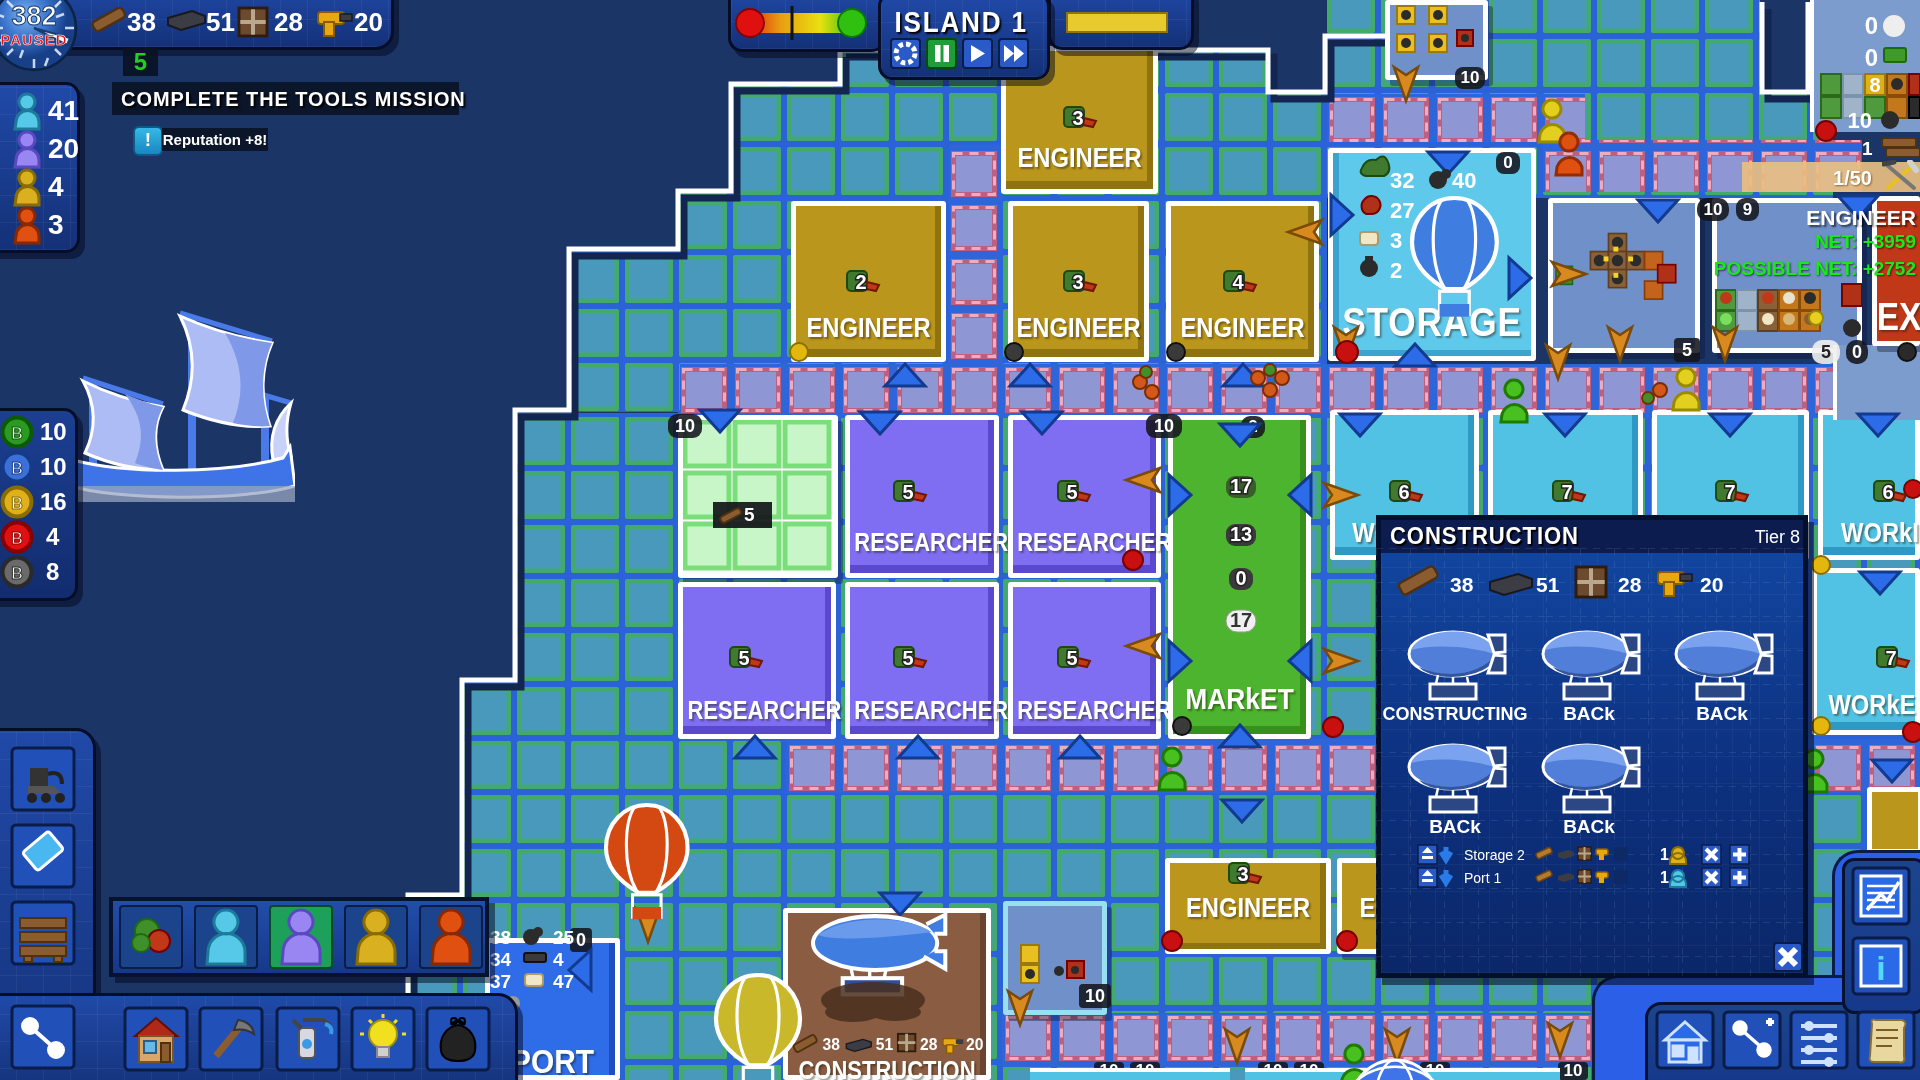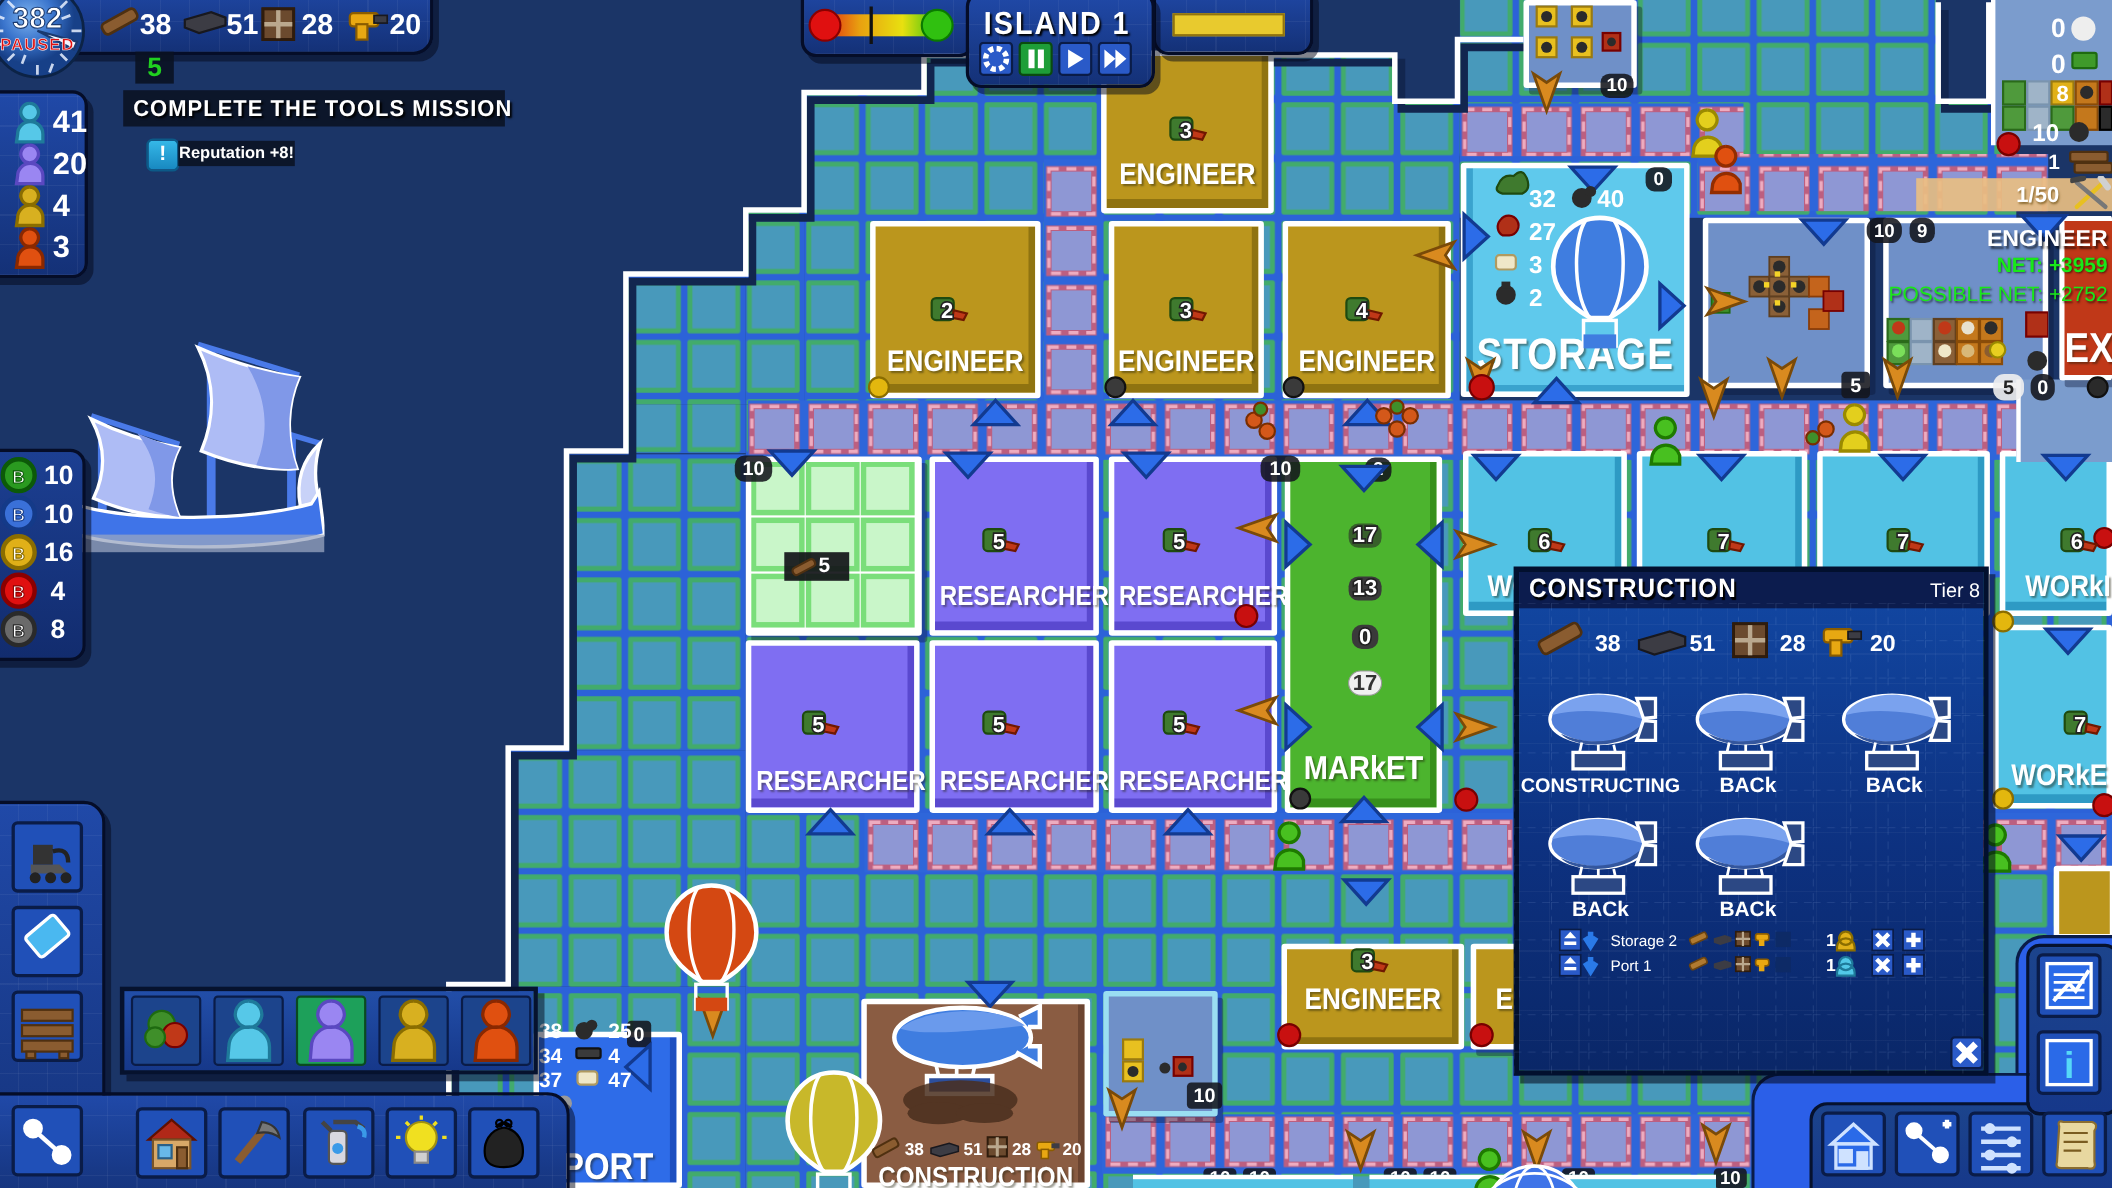--- a/index.html
+++ b/index.html
@@ -495,21 +495,21 @@
 <g stroke-width="4" stroke-linecap="round">
         <path d="M6,28 L30,6" stroke="#e8c020"></path>
         <path d="M28,2 l6,8" stroke="#d0d0d0" stroke-width="6"></path>
         <path d="M6,6 L32,28" stroke="#777"></path>
         <path d="M2,4 l10,-2" stroke="#444" stroke-width="5"></path>
       </g>
 </svg>
 
 <div class="abs" style="right:4px;top:206px;color:#fff;font-size:21px;font-weight:bold;z-index:7;text-shadow:2px 2px 2px rgba(0,0,0,.6);">ENGINEER</div>
 <div class="abs" style="right:4px;top:231px;color:#19e819;font-size:19px;font-weight:bold;z-index:7;text-shadow:1px 1px 2px rgba(0,0,0,.6);">NET: +3959</div>
-<div class="abs" style="right:4px;top:258px;color:#19e819;font-size:19px;font-weight:normal;z-index:7;text-shadow:1px 1px 2px rgba(0,0,0,.6);text-align:right;">POSSIBLE NET: +2752</div>
+<div class="abs" style="right:4px;top:258px;color:#19e819;font-size:19px;font-weight:bold;z-index:7;text-shadow:1px 1px 2px rgba(0,0,0,.6);text-align:right;">POSSIBLE NET: +2752</div>
 
 <div class="badge" style="left:1455px;top:67px;width:30px;height:22px;font-size:17px;line-height:22px;border-radius:8px;">10</div>
 <div class="badge" style="left:1496px;top:152px;width:24px;height:22px;font-size:17px;line-height:22px;border-radius:8px;">0</div>
 <div class="badge" style="left:668px;top:414px;width:34px;height:24px;font-size:18px;line-height:24px;border-radius:9px;">10</div>
 <div class="badge" style="left:1146px;top:414px;width:36px;height:24px;font-size:18px;line-height:24px;border-radius:9px;">10</div>
 <div class="badge" style="left:1241px;top:416px;width:24px;height:22px;font-size:17px;line-height:22px;border-radius:9px;">2</div>
 <div class="badge" style="left:1697px;top:198px;width:32px;height:23px;font-size:17px;line-height:23px;border-radius:10px;">10</div>
 <div class="badge" style="left:1736px;top:198px;width:23px;height:23px;font-size:17px;line-height:23px;border-radius:9px;">9</div>
 <div class="abs" style="left:1862px;top:138px;color:#fff;font-size:19px;font-weight:bold;z-index:7;">1</div>
 <div class="badge" style="left:1674px;top:338px;width:26px;height:24px;font-size:18px;line-height:24px;">5</div>

